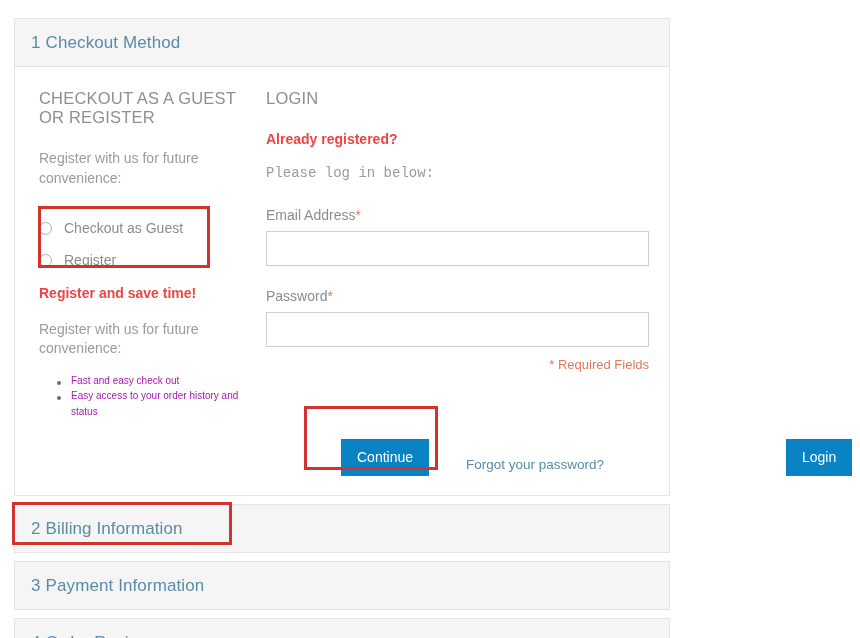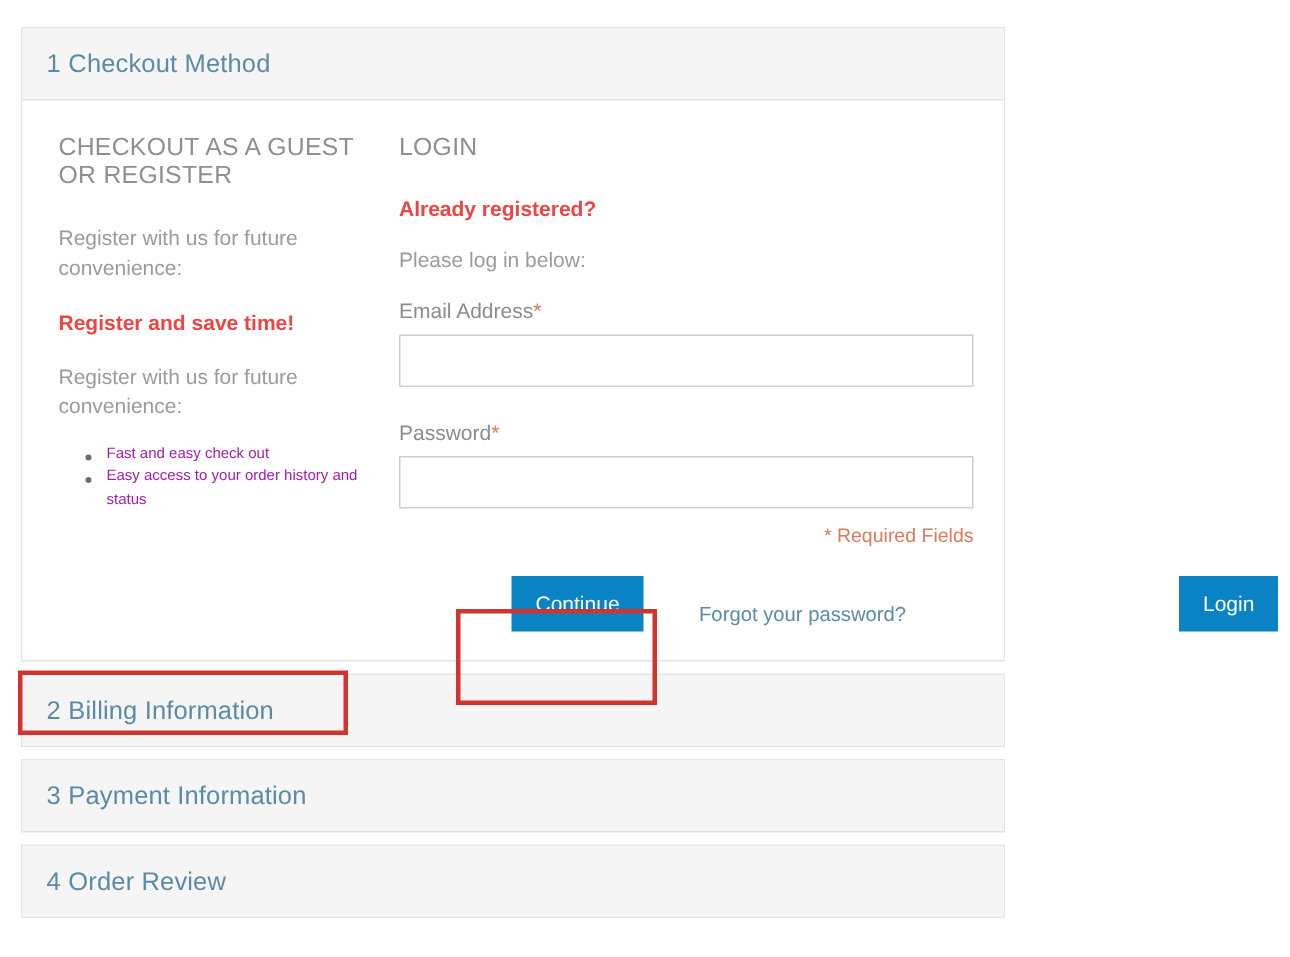--- a/index.html
+++ b/index.html
@@ -265,34 +265,47 @@
       </span>
     </div>
 
     <div class="section-body">
       <div class="cols">
 
         <div class="col-left">
           <h2 class="block-title">CHECKOUT AS A GUEST OR REGISTER</h2>
           <p class="lead">Register with us for future convenience:</p>
 
+          <div class="radio-group">
+            <div class="hl hl-radio"></div>
+
+            <label class="radio-row">
+              <span class="radio-mark"></span>
+              <span class="radio-label">Checkout as Guest</span>
+            </label>
+
+            <label class="radio-row">
+              <span class="radio-mark"></span>
+              <span class="radio-label">Register</span>
+            </label>
+          </div>
 
           <p class="lead bold" style="margin-top:4px;margin-bottom:16px;">Register and save time!</p>
           <p class="lead" style="margin-bottom:4px;">Register with us for future convenience:</p>
 
           <ul class="benefits">
             <li>Fast and easy check out</li>
             <li>Easy access to your order history and status</li>
           </ul>
         </div>
 
         <div class="col-right">
           <h2 class="block-title">LOGIN</h2>
           <p class="lead bold" style="margin-bottom:14px;">Already registered?</p>
-          <p class="lead" style="margin-bottom:16px;">Please log in below:</p>
+          <p class="lead" style="margin-bottom:24px;font-family:Liberation Mono, monospace;">Please log in below:</p>
 
           <label class="field-label">
             <span>Email Address</span><span class="req">*</span>
           </label>
           <input class="text-input" type="text" placeholder="" style="">
 
           <label class="field-label">
             <span>Password</span><span class="req">*</span>
           </label>
           <input class="text-input" type="password" style="margin-bottom: 10px;" placeholder="">

